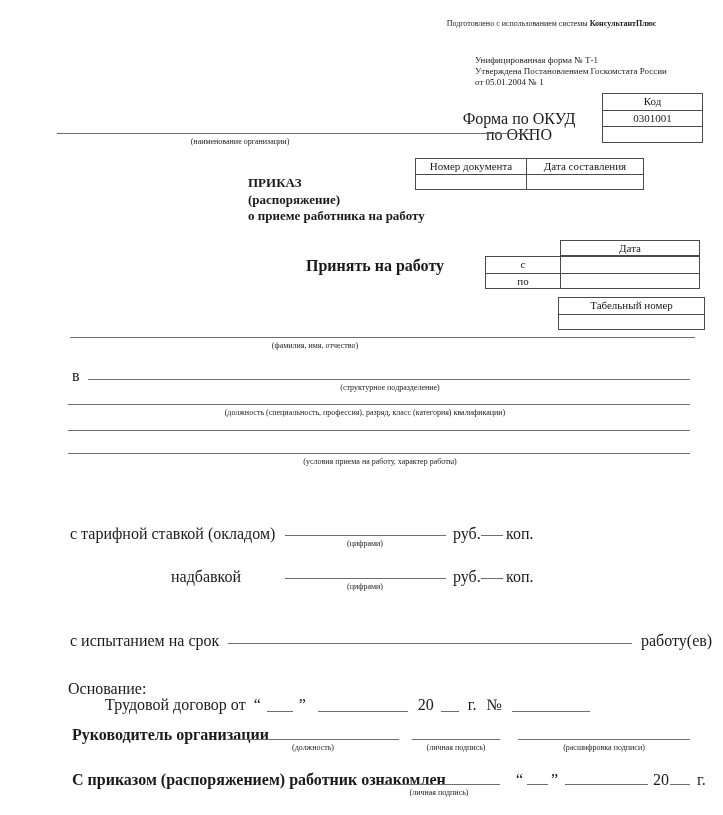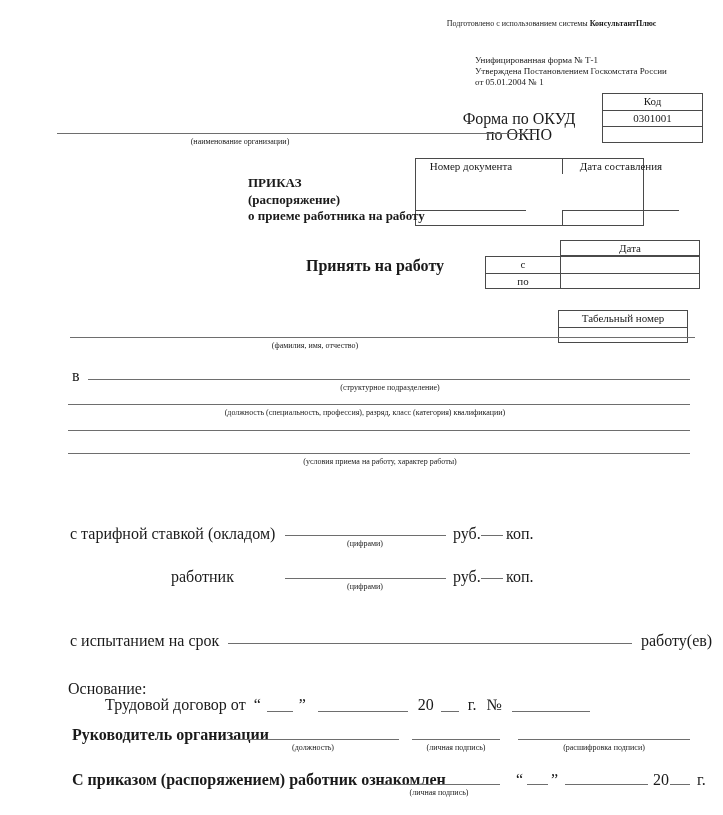--- a/index.html
+++ b/index.html
@@ -43,21 +43,21 @@
     <div class="cell">Код</div>
     <div class="cell">0301001</div>
     <div class="cell"></div>
   </div>
   <div class="lbl rt" style="left:440px;top:110px;width:158px;">Форма по ОКУД</div>
   <div class="lbl rt" style="left:440px;top:126px;width:158px;">по ОКПО</div>
 
   <div class="bl" style="left:57px;top:133px;width:479px;"></div>
   <div class="cap" style="left:140px;top:137px;width:200px;">(наименование организации)</div>
 
-  <div class="box grid2" style="left:415px;top:158px;width:229px;gap:36px;">
+  <div class="box grid2" style="left:415px;top:158px;width:229px;">
     <div>Номер документа</div>
     <div>Дата составления</div>
     <div></div>
     <div></div>
   </div>
 
   <div class="title">
     <div>ПРИКАЗ</div>
     <div>(распоряжение)</div>
     <div>о приеме работника на работу</div>
@@ -69,21 +69,21 @@
   </div>
   <div class="box" style="left:485px;top:256px;width:76px;height:33px;">
     <div class="cell">с</div>
     <div class="cell">по</div>
   </div>
   <div class="box" style="left:560px;top:256px;width:140px;height:33px;">
     <div class="cell"></div>
     <div class="cell"></div>
   </div>
 
-  <div class="box" style="left:558px;top:310px;width:130px;height:33px;">
+  <div class="box" style="left:558px;top:297px;width:147px;height:33px;">
     <div class="cell">Табельный номер</div>
     <div class="cell"></div>
   </div>
 
   <div class="bl" style="left:70px;top:337px;width:625px;"></div>
   <div class="cap" style="left:215px;top:341px;width:200px;">(фамилия, имя, отчество)</div>
 
   <div class="lbl" style="left:72px;top:367px;">в</div>
   <div class="bl" style="left:88px;top:379px;width:602px;"></div>
   <div class="cap" style="left:290px;top:383px;width:200px;">(структурное подразделение)</div>
@@ -95,21 +95,21 @@
   <div class="bl" style="left:68px;top:453px;width:622px;"></div>
   <div class="cap" style="left:230px;top:457px;width:300px;">(условия приема на работу, характер работы)</div>
 
   <div class="lbl" style="left:70px;top:525px;">с тарифной ставкой (окладом)</div>
   <div class="bl" style="left:285px;top:535px;width:161px;"></div>
   <div class="cap" style="left:315px;top:539px;width:100px;">(цифрами)</div>
   <div class="lbl" style="left:453px;top:525px;">руб.</div>
   <div class="bl" style="left:481px;top:535px;width:22px;"></div>
   <div class="lbl" style="left:506px;top:525px;">коп.</div>
 
-  <div class="lbl" style="left:171px;top:568px;">работник</div>
+  <div class="lbl" style="left:171px;top:568px;">надбавкой</div>
   <div class="bl" style="left:285px;top:578px;width:161px;"></div>
   <div class="cap" style="left:315px;top:582px;width:100px;">(цифрами)</div>
   <div class="lbl" style="left:453px;top:568px;">руб.</div>
   <div class="bl" style="left:481px;top:578px;width:22px;"></div>
   <div class="lbl" style="left:506px;top:568px;">коп.</div>
 
   <div class="lbl" style="left:70px;top:632px;">с испытанием на срок</div>
   <div class="bl" style="left:228px;top:643px;width:404px;"></div>
   <div class="lbl" style="left:641px;top:632px;">работу(ев)</div>
 

